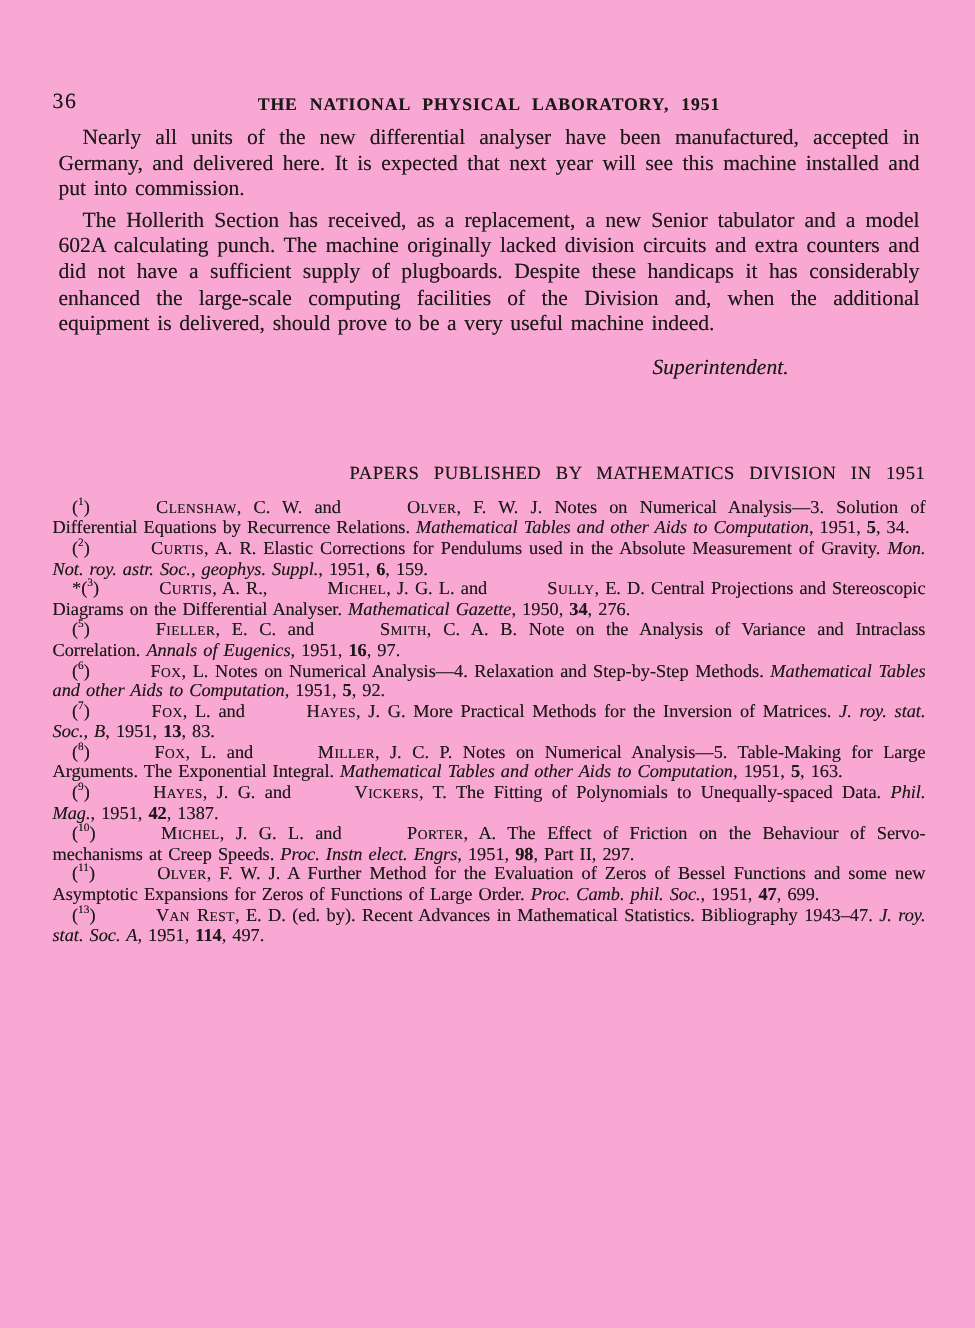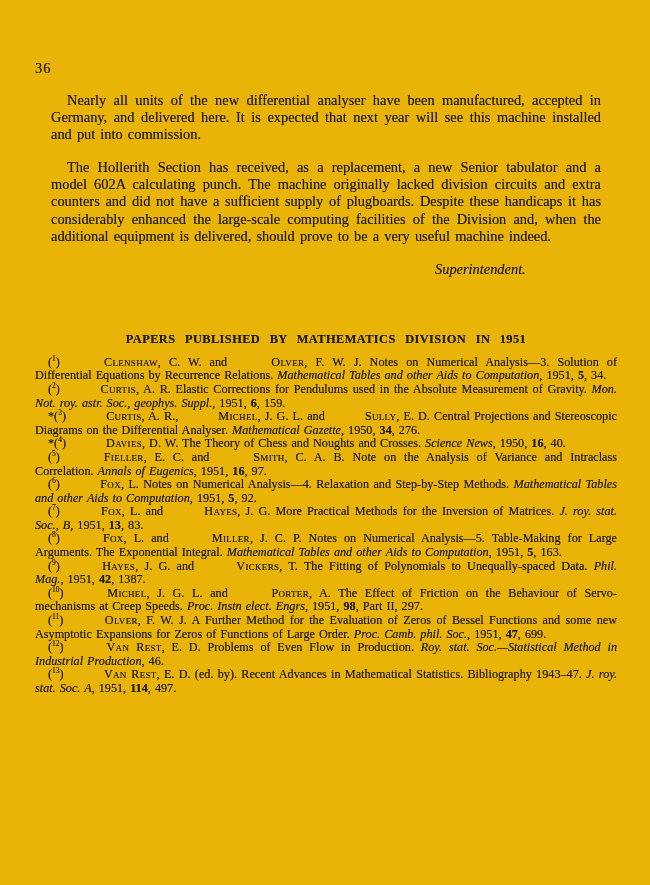--- a/index.html
+++ b/index.html
@@ -1,48 +1,48 @@
 <!DOCTYPE html>
 <html><head>
 <meta charset="utf-8">
 <style>
   html, body { margin: 0; padding: 0; background: #ffffff; }
   .page {
     position: relative;
     width: 650px;
     height: 885px;
-    background: #eab308;
+    background: #f9a8d4;
     font-family: "Liberation Serif", "DejaVu Serif", serif;
     color: #1b1a18;
     overflow: hidden;
     text-shadow: 0 0 0.3px rgba(20,18,16,0.55);
   }
   .content { position: absolute; left: 35px; top: 61px; width: 582px; }
 
   .page-header { position: relative; height: 15px; }
   .page-number { position: absolute; left: 0; top: -1px; font-size: 14.5px; letter-spacing: 1px; }
   .running-title {
     position: absolute; left: 50%; top: 1px; transform: translateX(-50%);
     font-size: 11.8px; font-weight: bold; letter-spacing: 0.6px; word-spacing: 4.5px;
     white-space: nowrap;
   }
 
   .body-paragraphs { margin-top: 8px; }
   .para {
-    margin: 16px; font-size: 14.4px; line-height: 17.1px;
+    margin: 4px; font-size: 14.4px; line-height: 17.1px;
     text-align: justify; text-indent: 16px; word-spacing: 1.5px;
   }
 
   .signature { margin-top: 12px; margin-left: 356px; }
   .sig-name { font-size: 14.8px; font-variant: small-caps; letter-spacing: 0.8px; }
   .sig-title { font-size: 14.4px; font-style: italic; margin-left: 44px; margin-top: 1px; }
 
   .papers-heading {
-    margin: 54px 0 0 0; text-align: center; font-size: 12.4px;
-    word-spacing: 6px; letter-spacing: 0.4px; font-weight: bold;
+    margin: 54px 0 0 0; text-align: right; font-size: 12.4px;
+    word-spacing: 6px; letter-spacing: 0.4px; font-weight: normal;
   }
 
   .entries { margin-top: 9px; }
   .entry {
     margin: 0; font-size: 12.2px; line-height: 13.6px;
     text-align: justify; text-indent: 13px; word-spacing: 1px;
   }
   .seg-p  { }
   .seg-sc { font-variant: small-caps; letter-spacing: 0.3px; margin-left: 36px; }
   .seg-i  { font-style: italic; }
@@ -52,44 +52,43 @@
   .footnote { margin: 13px 0 0 0; font-size: 12.2px; word-spacing: 1px; }
 </style>
 </head>
 <body>
 
 <div class="page">
   <div class="content">
 
     <div class="page-header">
       <span class="page-number">36</span>
+      <span class="running-title">THE NATIONAL PHYSICAL LABORATORY, 1951</span>
     </div>
 
     <div class="body-paragraphs">
       <p class="para">Nearly all units of the new differential analyser have been manufactured, accepted in Germany, and delivered here. It is expected that next year will see this machine installed and put into commission.</p>
       <p class="para">The Hollerith Section has received, as a replacement, a new Senior tabulator and a model 602A calculating punch. The machine originally lacked division circuits and extra counters and did not have a sufficient supply of plugboards. Despite these handicaps it has considerably enhanced the large-scale computing facilities of the Division and, when the additional equipment is delivered, should prove to be a very useful machine indeed.</p>
     </div>
 
     <div class="signature">
       <div class="sig-title">Superintendent.</div>
     </div>
 
     <p class="papers-heading">PAPERS PUBLISHED BY MATHEMATICS DIVISION IN 1951</p>
 
     <div class="entries">
         <p class="entry"><span class="seg-p">(</span><span class="seg-s">1</span><span class="seg-p">) </span><span class="seg-sc">Clenshaw</span><span class="seg-p">, C. W. and </span><span class="seg-sc">Olver</span><span class="seg-p">, F. W. J. Notes on Numerical Analysis—3. Solution of Differential Equations by Recurrence Relations. </span><span class="seg-i">Mathematical Tables and other Aids to Computation</span><span class="seg-p">, 1951, </span><span class="seg-b">5</span><span class="seg-p">, 34.</span></p>
         <p class="entry"><span class="seg-p">(</span><span class="seg-s">2</span><span class="seg-p">) </span><span class="seg-sc">Curtis</span><span class="seg-p">, A. R. Elastic Corrections for Pendulums used in the Absolute Measurement of Gravity. </span><span class="seg-i">Mon. Not. roy. astr. Soc., geophys. Suppl.</span><span class="seg-p">, 1951, </span><span class="seg-b">6</span><span class="seg-p">, 159.</span></p>
         <p class="entry"><span class="seg-p">*(</span><span class="seg-s">3</span><span class="seg-p">) </span><span class="seg-sc">Curtis</span><span class="seg-p">, A. R., </span><span class="seg-sc">Michel</span><span class="seg-p">, J. G. L. and </span><span class="seg-sc">Sully</span><span class="seg-p">, E. D. Central Projections and Stereoscopic Diagrams on the Differential Analyser. </span><span class="seg-i">Mathematical Gazette</span><span class="seg-p">, 1950, </span><span class="seg-b">34</span><span class="seg-p">, 276.</span></p>
-        <p class="entry"><span class="seg-p">*(</span><span class="seg-s">4</span><span class="seg-p">) </span><span class="seg-sc">Davies</span><span class="seg-p">, D. W. The Theory of Chess and Noughts and Crosses. </span><span class="seg-i">Science News</span><span class="seg-p">, 1950, </span><span class="seg-b">16</span><span class="seg-p">, 40.</span></p>
         <p class="entry"><span class="seg-p">(</span><span class="seg-s">5</span><span class="seg-p">) </span><span class="seg-sc">Fieller</span><span class="seg-p">, E. C. and </span><span class="seg-sc">Smith</span><span class="seg-p">, C. A. B. Note on the Analysis of Variance and Intraclass Correlation. </span><span class="seg-i">Annals of Eugenics</span><span class="seg-p">, 1951, </span><span class="seg-b">16</span><span class="seg-p">, 97.</span></p>
         <p class="entry"><span class="seg-p">(</span><span class="seg-s">6</span><span class="seg-p">) </span><span class="seg-sc">Fox</span><span class="seg-p">, L. Notes on Numerical Analysis—4. Relaxation and Step-by-Step Methods. </span><span class="seg-i">Mathematical Tables and other Aids to Computation</span><span class="seg-p">, 1951, </span><span class="seg-b">5</span><span class="seg-p">, 92.</span></p>
         <p class="entry"><span class="seg-p">(</span><span class="seg-s">7</span><span class="seg-p">) </span><span class="seg-sc">Fox</span><span class="seg-p">, L. and </span><span class="seg-sc">Hayes</span><span class="seg-p">, J. G. More Practical Methods for the Inversion of Matrices. </span><span class="seg-i">J. roy. stat. Soc., B</span><span class="seg-p">, 1951, </span><span class="seg-b">13</span><span class="seg-p">, 83.</span></p>
         <p class="entry"><span class="seg-p">(</span><span class="seg-s">8</span><span class="seg-p">) </span><span class="seg-sc">Fox</span><span class="seg-p">, L. and </span><span class="seg-sc">Miller</span><span class="seg-p">, J. C. P. Notes on Numerical Analysis—5. Table-Making for Large Arguments. The Exponential Integral. </span><span class="seg-i">Mathematical Tables and other Aids to Computation</span><span class="seg-p">, 1951, </span><span class="seg-b">5</span><span class="seg-p">, 163.</span></p>
         <p class="entry"><span class="seg-p">(</span><span class="seg-s">9</span><span class="seg-p">) </span><span class="seg-sc">Hayes</span><span class="seg-p">, J. G. and </span><span class="seg-sc">Vickers</span><span class="seg-p">, T. The Fitting of Polynomials to Unequally-spaced Data. </span><span class="seg-i">Phil. Mag.</span><span class="seg-p">, 1951, </span><span class="seg-b">42</span><span class="seg-p">, 1387.</span></p>
         <p class="entry"><span class="seg-p">(</span><span class="seg-s">10</span><span class="seg-p">) </span><span class="seg-sc">Michel</span><span class="seg-p">, J. G. L. and </span><span class="seg-sc">Porter</span><span class="seg-p">, A. The Effect of Friction on the Behaviour of Servo-mechanisms at Creep Speeds. </span><span class="seg-i">Proc. Instn elect. Engrs</span><span class="seg-p">, 1951, </span><span class="seg-b">98</span><span class="seg-p">, Part II, 297.</span></p>
         <p class="entry"><span class="seg-p">(</span><span class="seg-s">11</span><span class="seg-p">) </span><span class="seg-sc">Olver</span><span class="seg-p">, F. W. J. A Further Method for the Evaluation of Zeros of Bessel Functions and some new Asymptotic Expansions for Zeros of Functions of Large Order. </span><span class="seg-i">Proc. Camb. phil. Soc.</span><span class="seg-p">, 1951, </span><span class="seg-b">47</span><span class="seg-p">, 699.</span></p>
-        <p class="entry"><span class="seg-p">(</span><span class="seg-s">12</span><span class="seg-p">) </span><span class="seg-sc">Van Rest</span><span class="seg-p">, E. D. Problems of Even Flow in Production. </span><span class="seg-i">Roy. stat. Soc.—Statistical Method in Industrial Production</span><span class="seg-p">, 46.</span></p>
         <p class="entry"><span class="seg-p">(</span><span class="seg-s">13</span><span class="seg-p">) </span><span class="seg-sc">Van Rest</span><span class="seg-p">, E. D. (ed. by). Recent Advances in Mathematical Statistics. Bibliography 1943–47. </span><span class="seg-i">J. roy. stat. Soc. A</span><span class="seg-p">, 1951, </span><span class="seg-b">114</span><span class="seg-p">, 497.</span></p>
       </div>
 
 
   </div>
 </div>
 
 </body></html>

